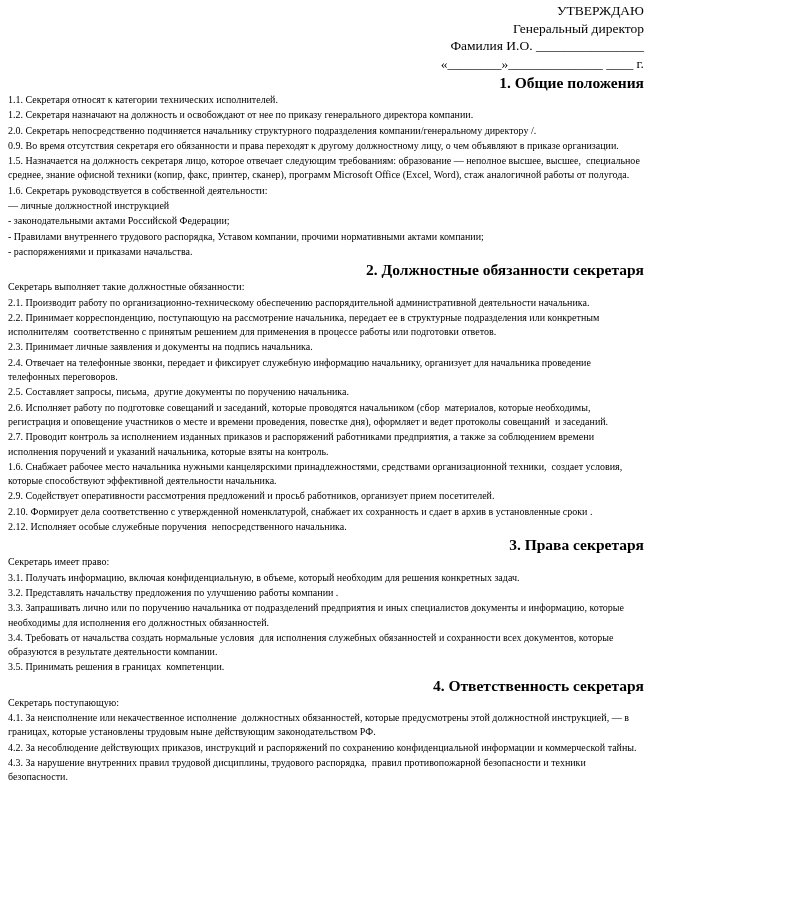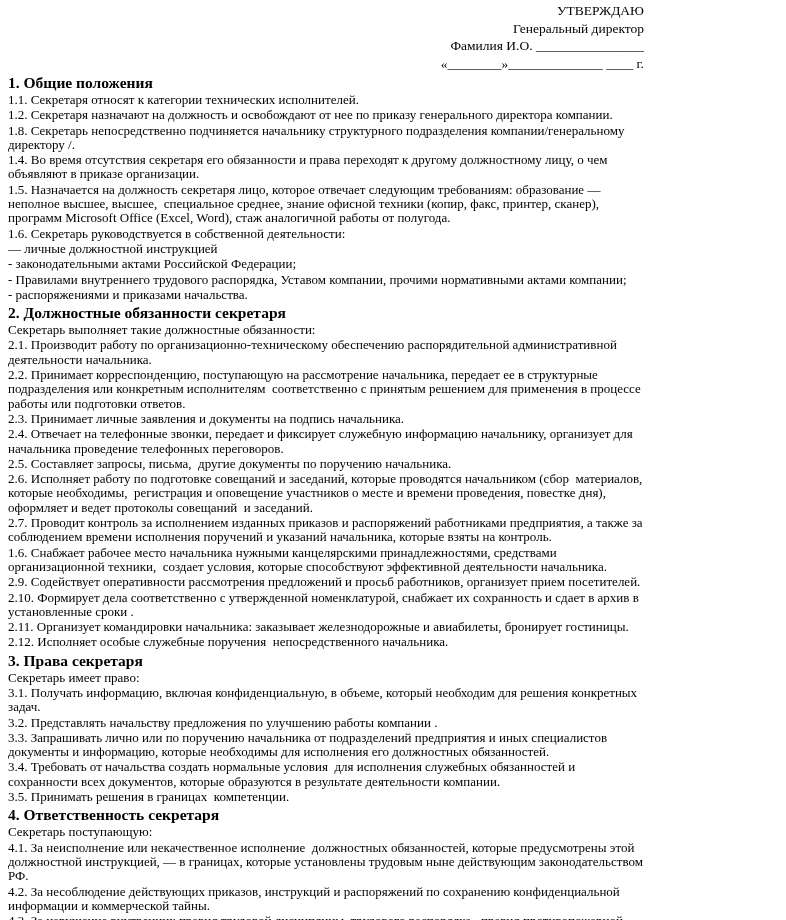--- a/index.html
+++ b/index.html
@@ -23,65 +23,64 @@
   .approval {
     text-align: right;
     font-size: 13.5px;
     line-height: 17.5px;
     white-space: pre-wrap;
   }
   .approval-line { min-height: 17.5px; }
   
   .section-heading {
     margin: 2px 0;
-    text-align: left;
+    text-align: right;
     font-size: 15.5px;
     font-weight: bold;
     line-height: 17px;
     white-space: pre-wrap;
   }
   
   .para {
     margin: 1px 0;
-    font-size: 13px;
+    font-size: 10px;
     line-height: 14.3px;
     text-align: left;
     white-space: pre-wrap; 
   }
 </style>
 </head>
 <body>
 
 <div class="doc">
   <div class="approval" id="approval"><div class="approval-line">УТВЕРЖДАЮ</div><div class="approval-line">Генеральный директор</div><div class="approval-line">Фамилия И.О. ________________</div><div class="approval-line">«________»______________ ____ г.</div></div>
   <div id="sections">
       <div class="section-heading">1. Общие положения</div>
       <p class="para">1.1. Секретаря относят к категории технических исполнителей.</p>
       <p class="para">1.2. Секретаря назначают на должность и освобождают от нее по приказу генерального директора компании.</p>
-      <p class="para">1.8. Секретарь непосредственно подчиняется начальнику структурного подразделения компании/генеральному директору /.</p>
-      <p class="para">1.4. Во время отсутствия секретаря его обязанности и права переходят к другому должностному лицу, о чем объявляют в приказе организации.</p>
+      <p class="para">2.0. Секретарь непосредственно подчиняется начальнику структурного подразделения компании/генеральному директору /.</p>
+      <p class="para">0.9. Во время отсутствия секретаря его обязанности и права переходят к другому должностному лицу, о чем объявляют в приказе организации.</p>
       <p class="para">1.5. Назначается на должность секретаря лицо, которое отвечает следующим требованиям: образование — неполное высшее, высшее,  специальное среднее, знание офисной техники (копир, факс, принтер, сканер), программ Microsoft Office (Excel, Word), стаж аналогичной работы от полугода.</p>
       <p class="para">1.6. Секретарь руководствуется в собственной деятельности:</p>
       <p class="para">— личные должностной инструкцией</p>
       <p class="para">- законодательными актами Российской Федерации;</p>
       <p class="para">- Правилами внутреннего трудового распорядка, Уставом компании, прочими нормативными актами компании;</p>
       <p class="para">- распоряжениями и приказами начальства.</p>
       <div class="section-heading">2. Должностные обязанности секретаря</div>
       <p class="para">Секретарь выполняет такие должностные обязанности:</p>
       <p class="para">2.1. Производит работу по организационно-техническому обеспечению распорядительной административной деятельности начальника.</p>
       <p class="para">2.2. Принимает корреспонденцию, поступающую на рассмотрение начальника, передает ее в структурные подразделения или конкретным исполнителям  соответственно с принятым решением для применения в процессе работы или подготовки ответов.</p>
       <p class="para">2.3. Принимает личные заявления и документы на подпись начальника.</p>
       <p class="para">2.4. Отвечает на телефонные звонки, передает и фиксирует служебную информацию начальнику, организует для начальника проведение телефонных переговоров.</p>
       <p class="para">2.5. Составляет запросы, письма,  другие документы по поручению начальника.</p>
       <p class="para">2.6. Исполняет работу по подготовке совещаний и заседаний, которые проводятся начальником (сбор  материалов, которые необходимы,  регистрация и оповещение участников о месте и времени проведения, повестке дня), оформляет и ведет протоколы совещаний  и заседаний.</p>
       <p class="para">2.7. Проводит контроль за исполнением изданных приказов и распоряжений работниками предприятия, а также за соблюдением времени исполнения поручений и указаний начальника, которые взяты на контроль.</p>
       <p class="para">1.6. Снабжает рабочее место начальника нужными канцелярскими принадлежностями, средствами организационной техники,  создает условия, которые способствуют эффективной деятельности начальника.</p>
       <p class="para">2.9. Содействует оперативности рассмотрения предложений и просьб работников, организует прием посетителей.</p>
       <p class="para">2.10. Формирует дела соответственно с утвержденной номенклатурой, снабжает их сохранность и сдает в архив в установленные сроки .</p>
-      <p class="para">2.11. Организует командировки начальника: заказывает железнодорожные и авиабилеты, бронирует гостиницы.</p>
       <p class="para">2.12. Исполняет особые служебные поручения  непосредственного начальника.</p>
       <div class="section-heading">3. Права секретаря</div>
       <p class="para">Секретарь имеет право:</p>
       <p class="para">3.1. Получать информацию, включая конфиденциальную, в объеме, который необходим для решения конкретных задач.</p>
       <p class="para">3.2. Представлять начальству предложения по улучшению работы компании .</p>
       <p class="para">3.3. Запрашивать лично или по поручению начальника от подразделений предприятия и иных специалистов документы и информацию, которые необходимы для исполнения его должностных обязанностей.</p>
       <p class="para">3.4. Требовать от начальства создать нормальные условия  для исполнения служебных обязанностей и сохранности всех документов, которые образуются в результате деятельности компании.</p>
       <p class="para">3.5. Принимать решения в границах  компетенции.</p>
       <div class="section-heading">4. Ответственность секретаря</div>
       <p class="para">Секретарь поступающую:</p>

